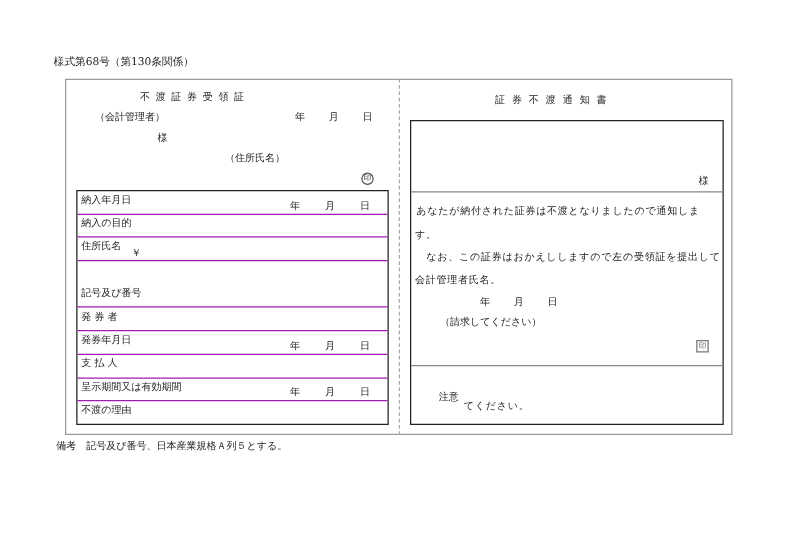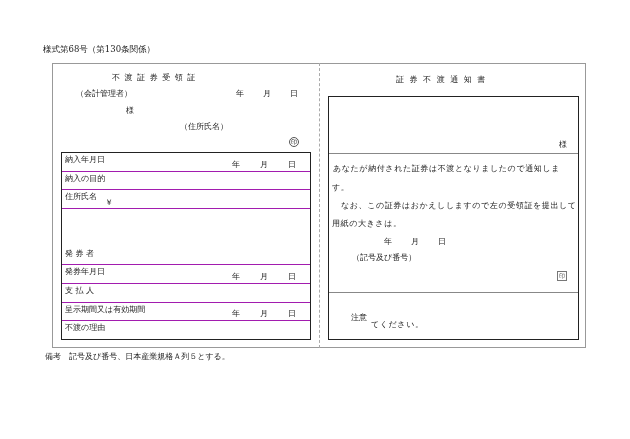--- a/index.html
+++ b/index.html
@@ -69,20 +69,23 @@
     <span class="row-label">納入年月日</span>
     <span class="row-date"><span>年</span><span style="margin-left:20px">月</span><span style="margin-left:20px">日</span></span>
   </div>
   <div class="row" style="top:18.7px;">
     <span class="row-label">納入の目的</span>
   </div>
   <div class="row" style="top:37.4px;">
     <span class="row-label">住所氏名</span>
     <span class="yen">￥</span>
   </div>
+  <div class="row" style="top:74.8px;">
+    <span class="row-label">記号及び番号</span>
+  </div>
   <div class="row" style="top:93.5px;">
     <span class="row-label">発 券 者</span>
   </div>
   <div class="row" style="top:112.2px;">
     <span class="row-label">発券年月日</span>
     <span class="row-date"><span>年</span><span style="margin-left:20px">月</span><span style="margin-left:20px">日</span></span>
   </div>
   <div class="row" style="top:130.9px;">
     <span class="row-label">支 払 人</span>
   </div>
@@ -97,27 +100,27 @@
 
 <div class="abs" style="left:396px; top:74px; letter-spacing:1.5px;">証 券 不 渡 通 知 書</div>
 
 <div class="right-box">
   <div class="abs" style="right:11px; top:42px;">様</div>
   <div class="rb-sep1"></div>
 
   <div class="abs para" style="left:4px; top:62px;">あなたが納付された証券は不渡となりましたので通知しま</div>
   <div class="abs para" style="left:3px; top:81px;">す。</div>
   <div class="abs para" style="left:12px; top:99px;">なお、この証券はおかえししますので左の受領証を提出して</div>
-  <div class="abs para" style="left:3px; top:117px;">用紙の大きさは。</div>
+  <div class="abs para" style="left:3px; top:117px;">会計管理者氏名。</div>
 
   <div class="abs" style="left:55px; top:139px;">年</div>
   <div class="abs" style="left:82px; top:139px;">月</div>
   <div class="abs" style="left:109px; top:139px;">日</div>
 
-  <div class="abs" style="left:23px; top:155px;">（記号及び番号）</div>
+  <div class="abs" style="left:23px; top:155px;">（請求してください）</div>
   <div class="abs" style="right:11px; top:174px;"><span class="seal-box">印</span></div>
 
   <div class="rb-sep2"></div>
   <div class="abs" style="left:8px; top:215px;margin-left:14px;">注意</div>
   <div class="abs para" style="left:42px; top:219px; line-height:17px;">てください。</div>
 </div>
 
 <div class="abs" style="left:45px; top:351px;">備考　記号及び番号、日本産業規格Ａ列５とする。</div>
 
 </body></html>

